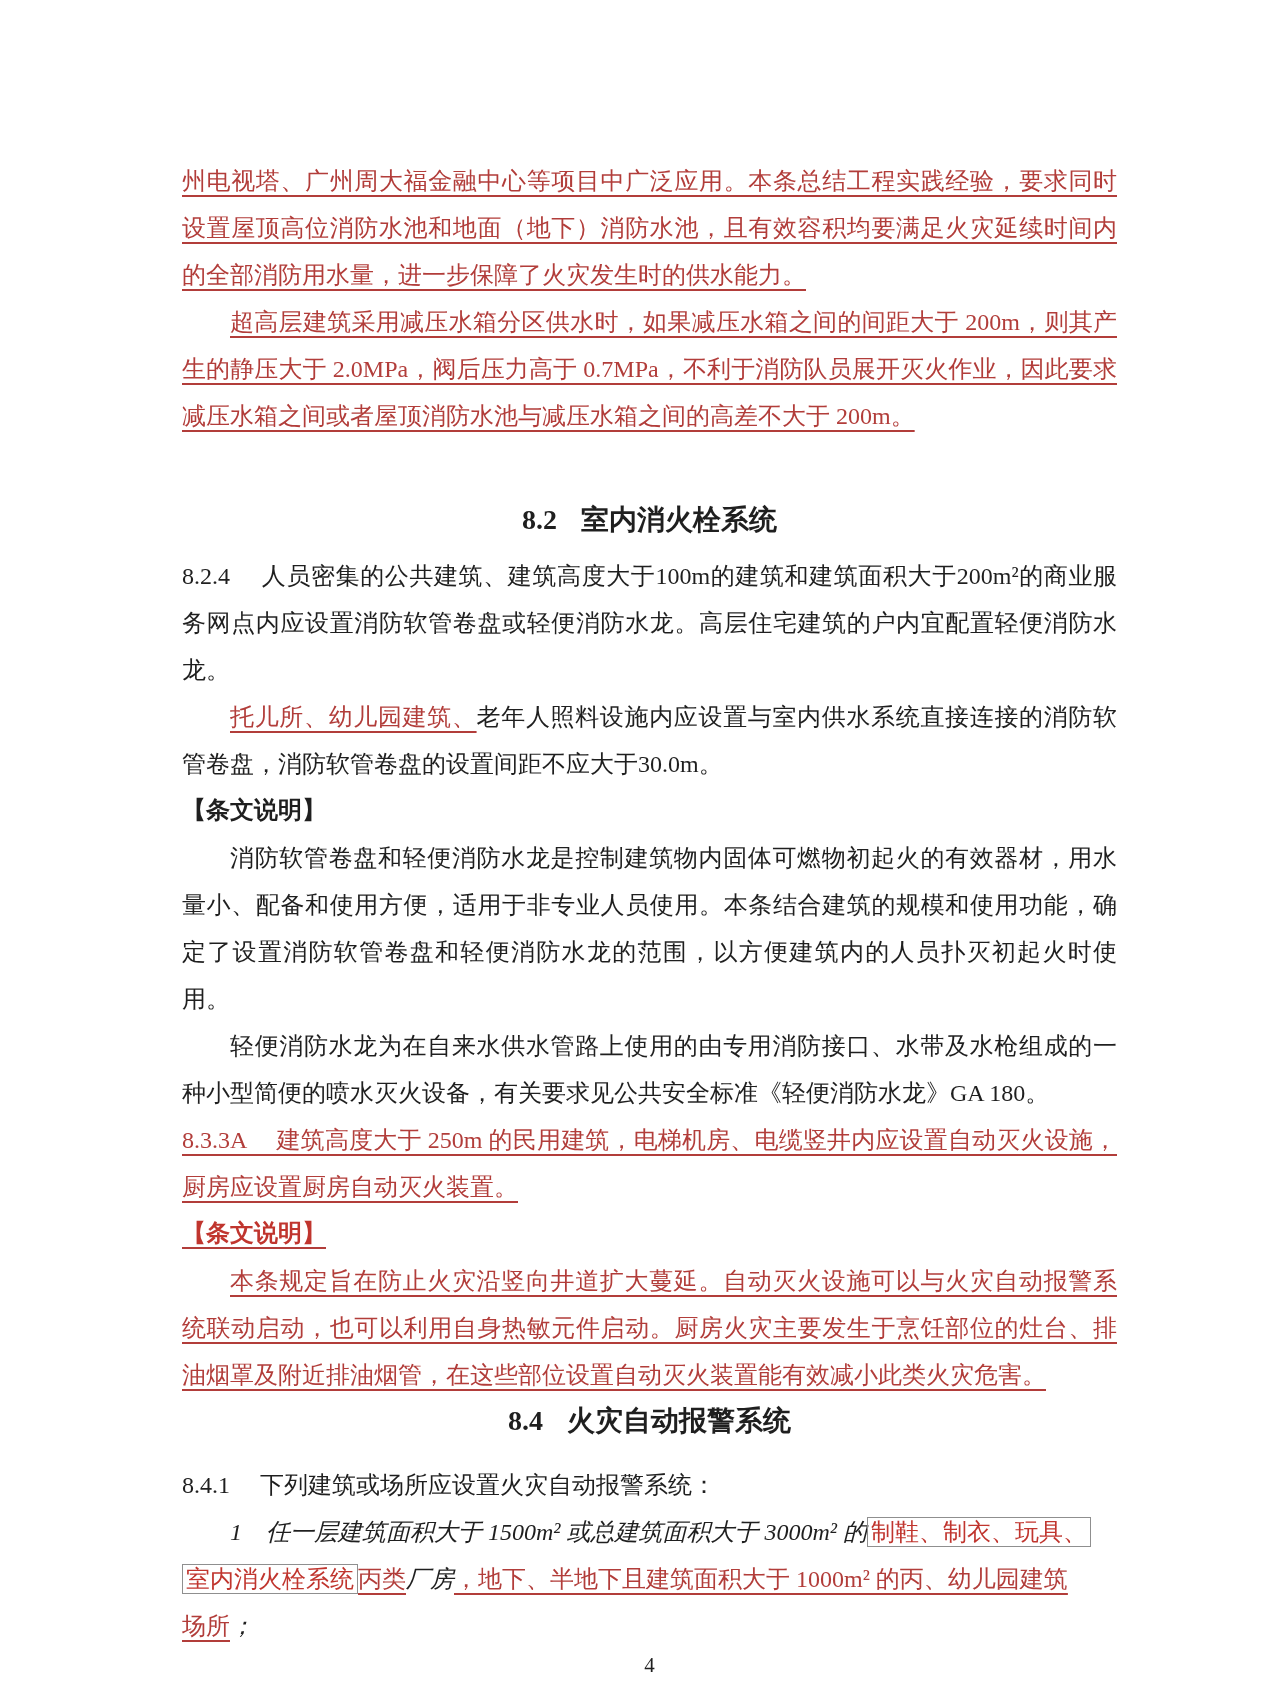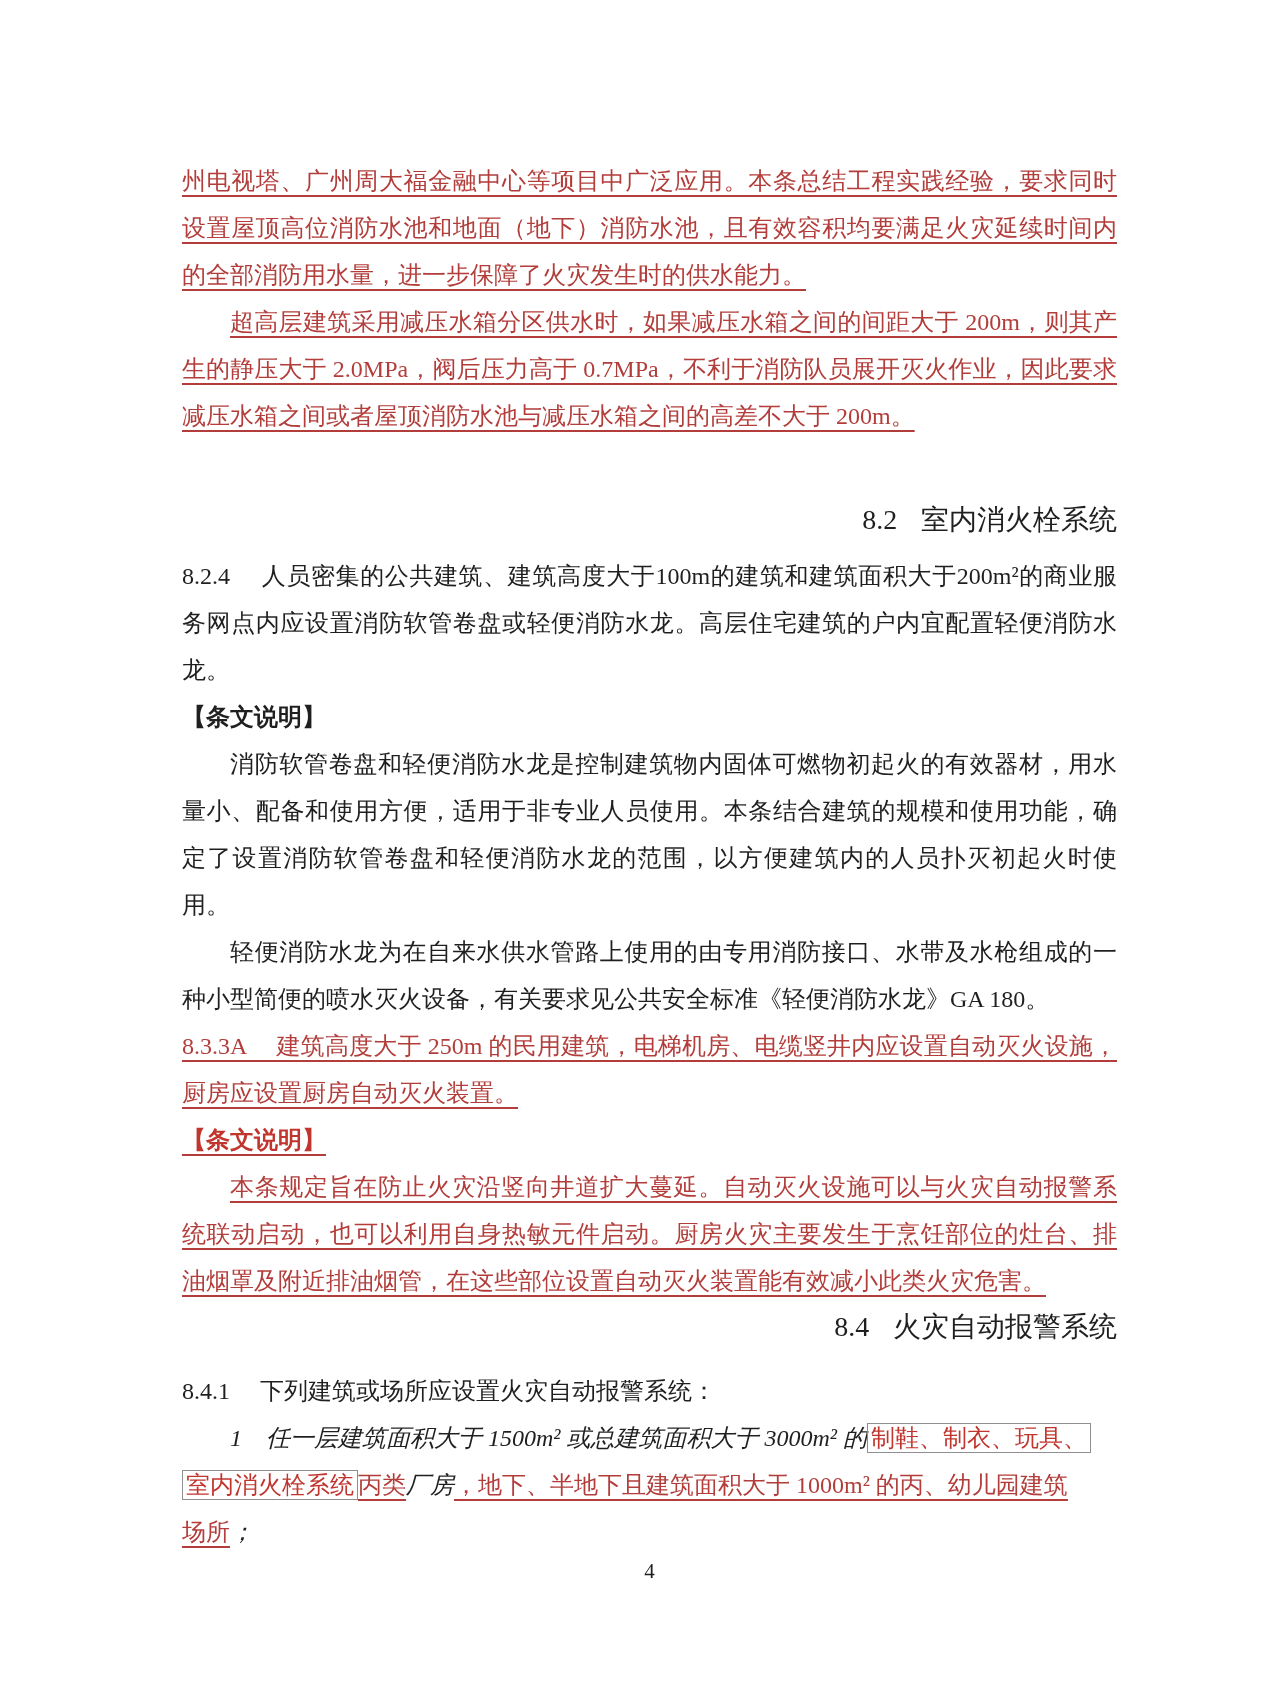--- a/index.html
+++ b/index.html
@@ -29,26 +29,26 @@
     text-align:justify;
   }
   .indent{text-indent:2em;}
   .red-u{
     color:var(--red);
     text-decoration:underline;
     text-decoration-color:var(--red);
     text-decoration-thickness:2px;
     text-underline-offset:6px;
   }
-  .bold{font-weight:700;}
+  .bold{font-weight:700;font-family:Liberation Mono, monospace;}
   .label-red{color:var(--red-bright);}
   .section{
     font-size:28px;
-    font-weight:400;
-    text-align:right;
+    font-weight:700;
+    text-align:center;
     line-height:44px;
     margin:0;
     text-indent:0;
   }
   .h82{margin:58px 0 11px;}
   .h84{margin:0 0 19px;}
   .sec-num{margin-right:0.85em;}
   .boxed{
     color:var(--red-bright);
     border:1px solid var(--box-border);
@@ -73,20 +73,23 @@
   <p class="para red-u">州电视塔、广州周大福金融中心等项目中广泛应用。本条总结工程实践经验，要求同时设置屋顶高位消防水池和地面（地下）消防水池，且有效容积均要满足火灾延续时间内的全部消防用水量，进一步保障了火灾发生时的供水能力。</p>
 
   <p class="para red-u indent">超高层建筑采用减压水箱分区供水时，如果减压水箱之间的间距大于 200m，则其产生的静压大于 2.0MPa，阀后压力高于 0.7MPa，不利于消防队员展开灭火作业，因此要求减压水箱之间或者屋顶消防水池与减压水箱之间的高差不大于 200m。</p>
 
   <h2 class="section h82">
     <span class="sec-num">8.2</span><span>室内消火栓系统</span>
   </h2>
 
   <p class="para">8.2.4　 人员密集的公共建筑、建筑高度大于100m的建筑和建筑面积大于200m²的商业服务网点内应设置消防软管卷盘或轻便消防水龙。高层住宅建筑的户内宜配置轻便消防水龙。</p>
 
+  <p class="para indent">
+    <span class="red-u">托儿所、幼儿园建筑、</span><span>老年人照料设施内应设置与室内供水系统直接连接的消防软管卷盘，消防软管卷盘的设置间距不应大于30.0m。</span>
+  </p>
 
   <p class="para bold">【条文说明】</p>
 
   <p class="para indent">消防软管卷盘和轻便消防水龙是控制建筑物内固体可燃物初起火的有效器材，用水量小、配备和使用方便，适用于非专业人员使用。本条结合建筑的规模和使用功能，确定了设置消防软管卷盘和轻便消防水龙的范围，以方便建筑内的人员扑灭初起火时使用。</p>
 
   <p class="para indent">轻便消防水龙为在自来水供水管路上使用的由专用消防接口、水带及水枪组成的一种小型简便的喷水灭火设备，有关要求见公共安全标准《轻便消防水龙》GA 180。</p>
 
   <p class="para red-u">8.3.3A　 建筑高度大于 250m 的民用建筑，电梯机房、电缆竖井内应设置自动灭火设施，厨房应设置厨房自动灭火装置。</p>
 
   <p class="para bold red-u label-red">【条文说明】</p>

